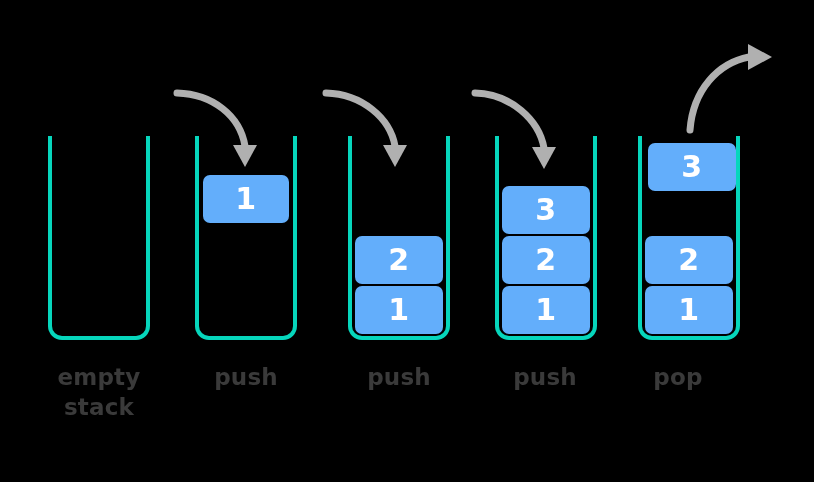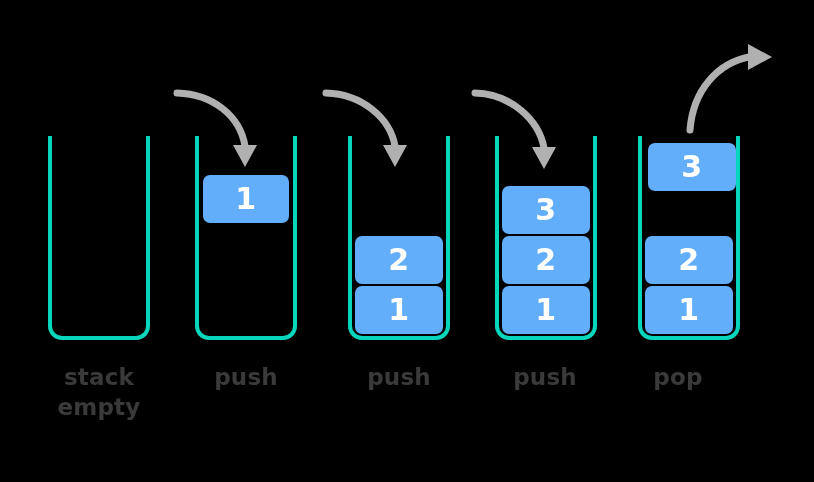--- a/index.html
+++ b/index.html
@@ -66,22 +66,22 @@
   }
 </style>
 </head>
 <body>
 
 <div id="diagram">
 
   <div class="stack-col">
     <div class="container-u" style="left:48px; top:136px; width:102px; height:204px;"></div>
     <div class="caption" style="left:20px; top:362px; width:158px;">
+      <div>empty</div>
       <div>stack</div>
-      <div>empty</div>
     </div>
   </div>
 
   <div class="stack-col">
     <div class="container-u" style="left:195px; top:136px; width:102px; height:204px;"></div>
     <div class="cell" style="left:203px; top:175px; width:86px; height:48px;">1</div>
     <div class="caption" style="left:167px; top:362px; width:158px;">
       <div>push</div>
     </div>
   </div>

